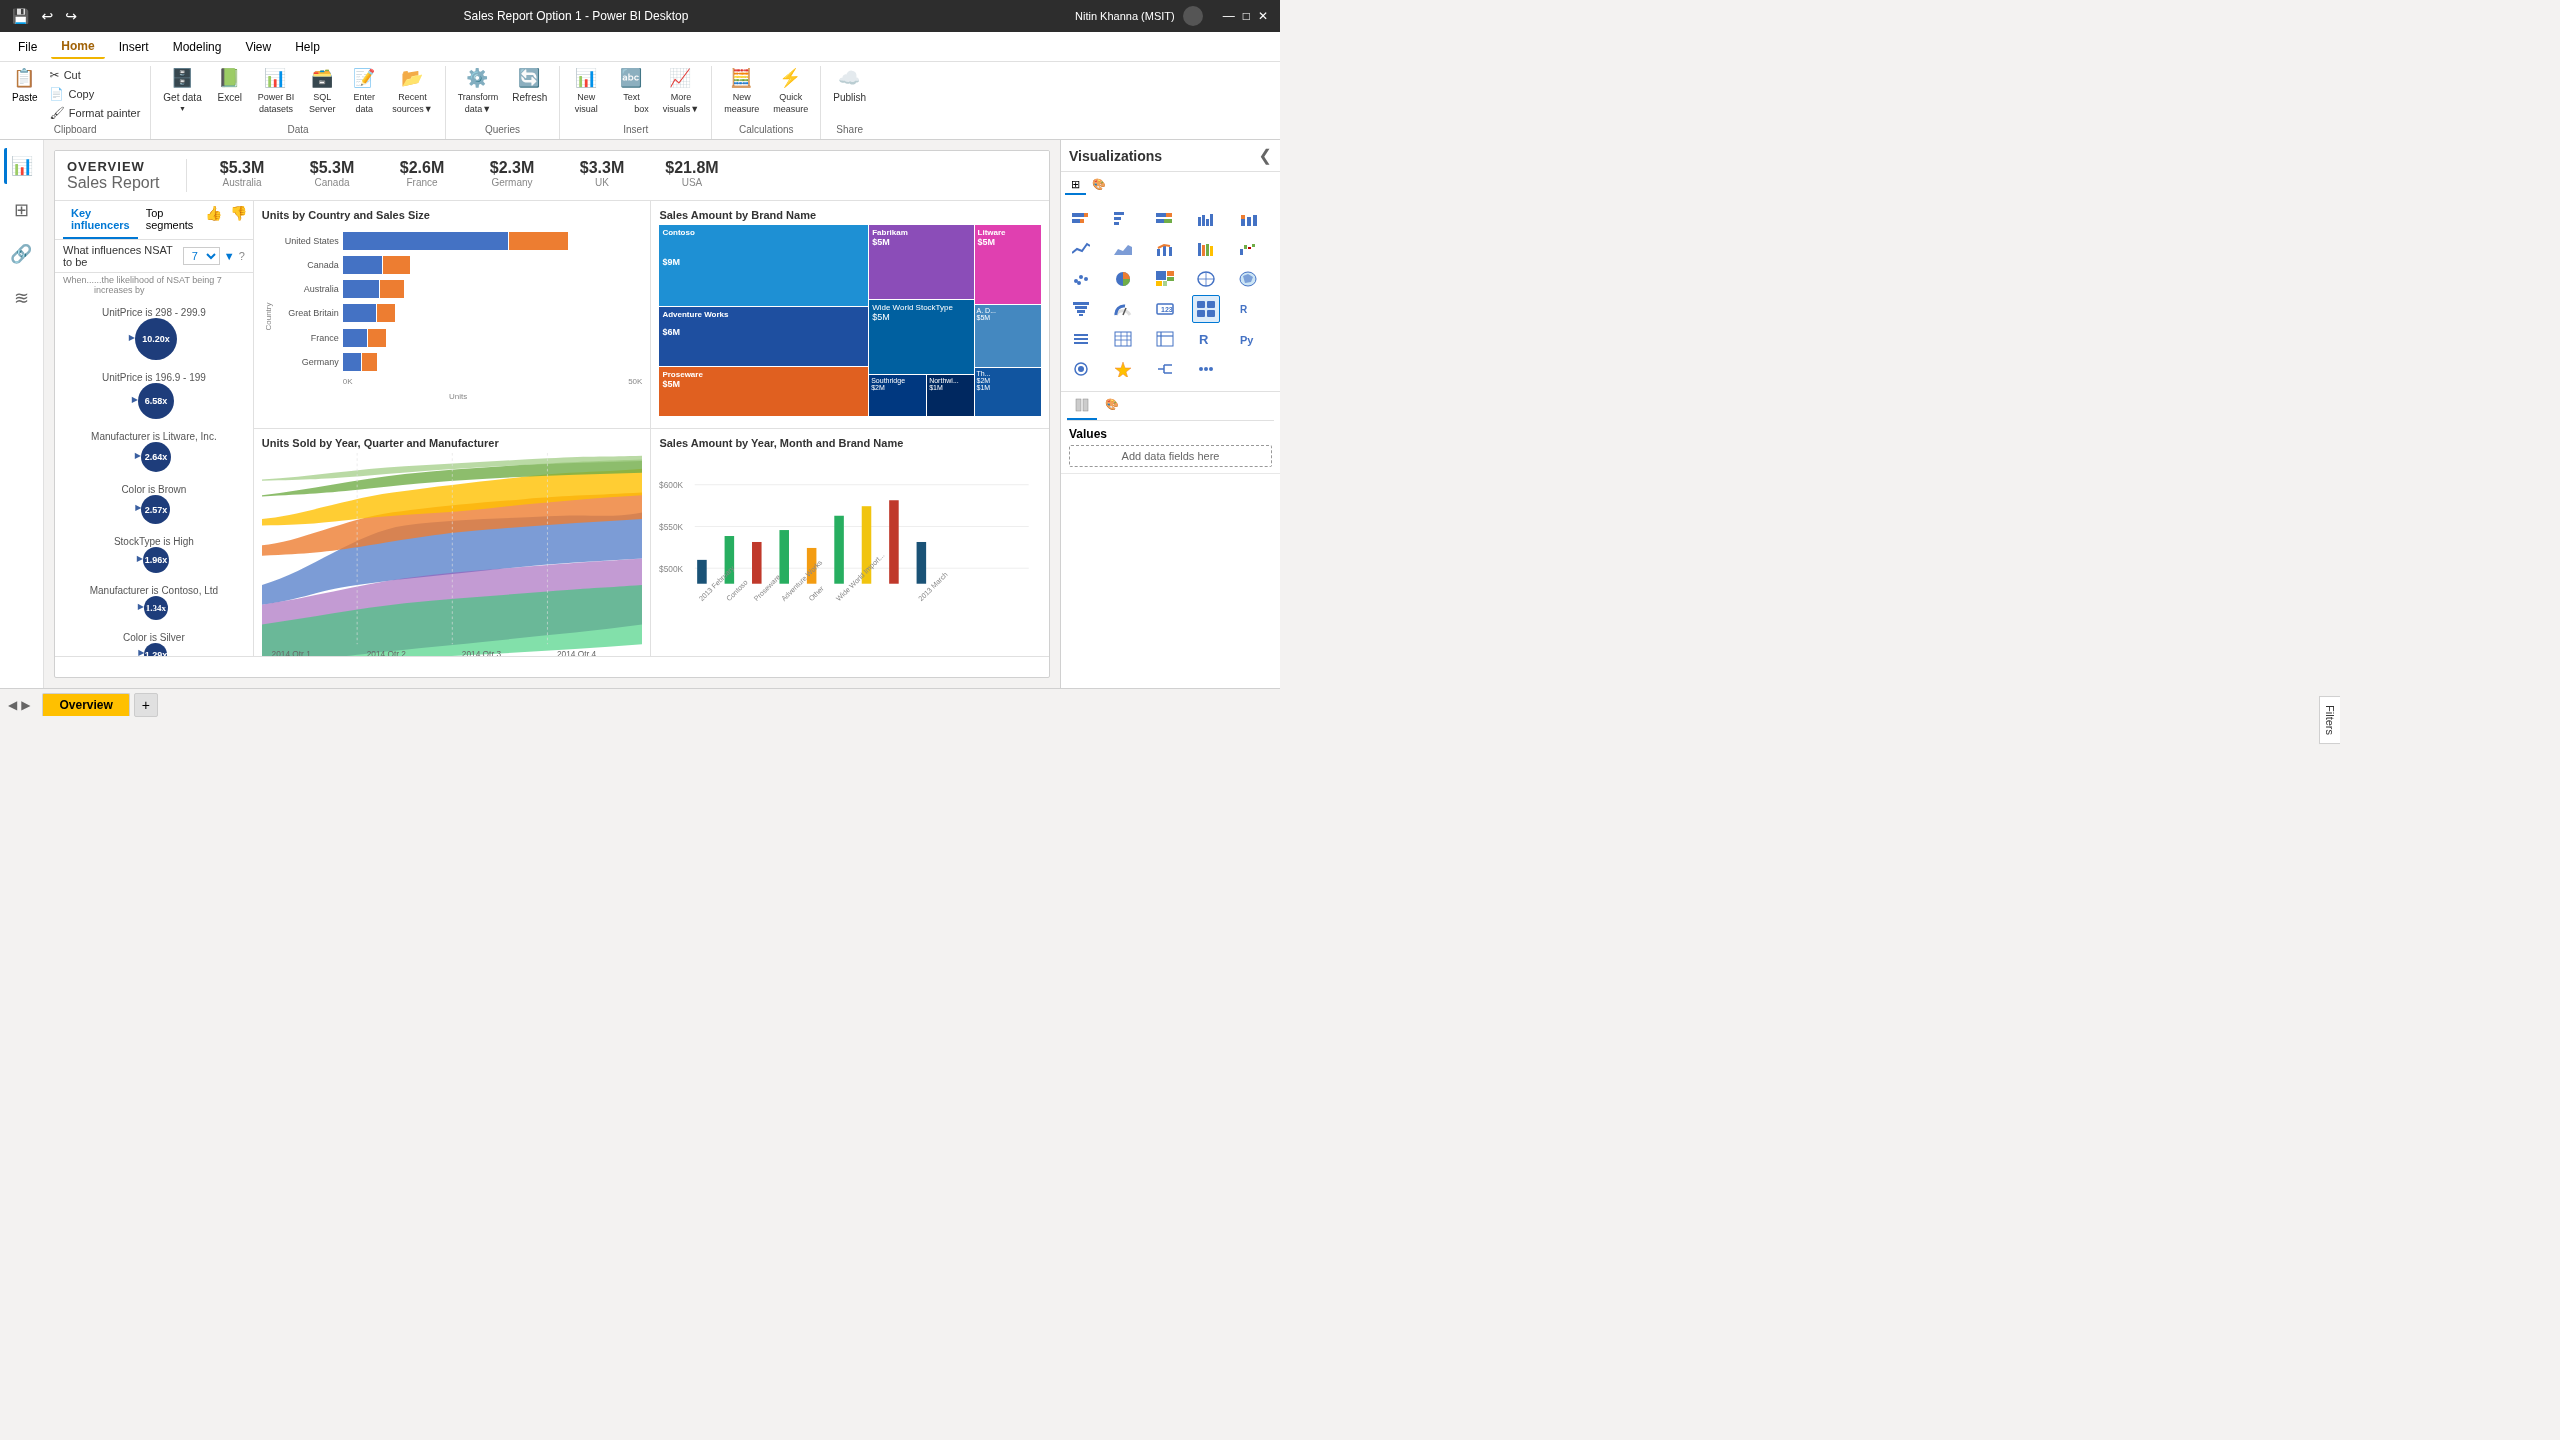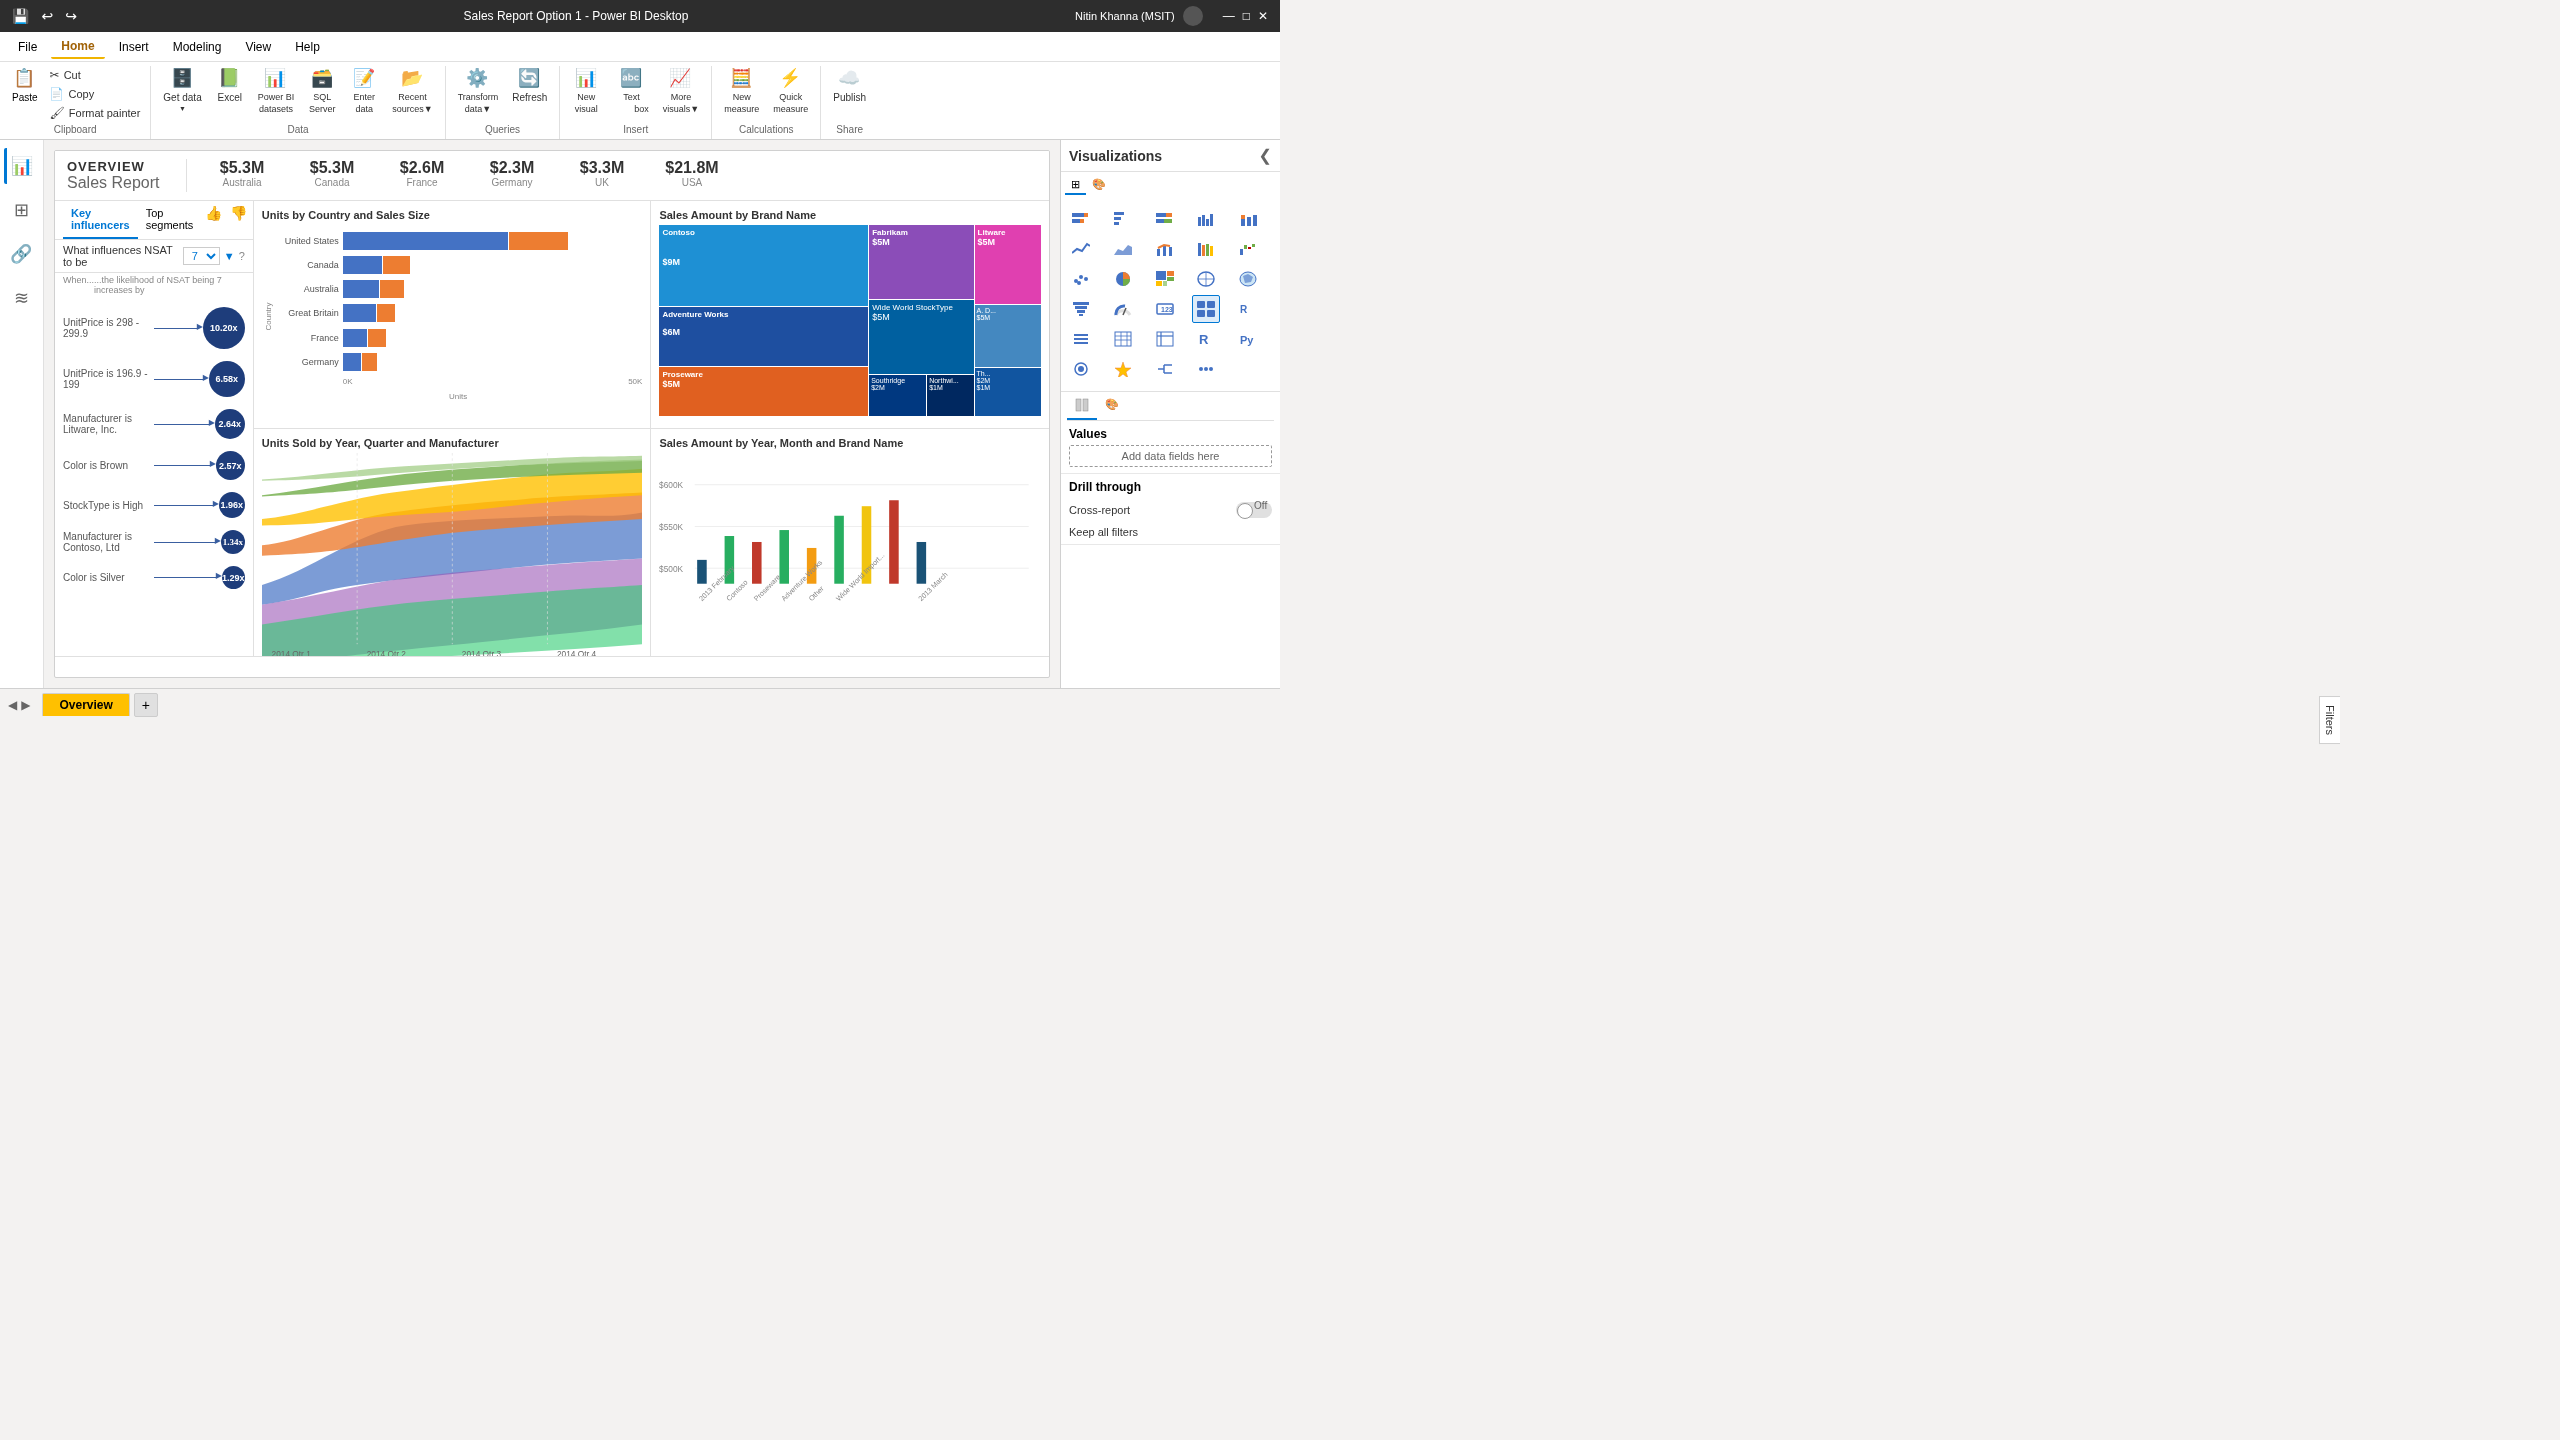--- a/index.html
+++ b/index.html
@@ -301,20 +301,21 @@
     .ki-rows {
       flex: 1;
       overflow-y: auto;
       padding: 4px 0;
     }
     .ki-row {
       display: flex;
       align-items: center;
       justify-content: space-between;
       padding: 6px 8px;
+      flex-direction: column;
     }
     .ki-label { font-size: 10px; color: #555; flex: 1; }
     .ki-bar-area {
       display: flex;
       align-items: center;
       flex: 1;
       gap: 4px;
     }
     .ki-bar-line {
       flex: 1;
@@ -1100,30 +1101,20 @@
           </svg>
       </div>
       <div style="padding:4px 8px;font-size:11px;cursor:pointer;">🎨</div>
     </div>
 
     <div class="panel-section">
       <div class="panel-section-title">Values</div>
       <div class="add-fields-btn">Add data fields here</div>
     </div>
 
-    <div class="panel-section">
-      <div class="panel-section-title">Drill through</div>
-      <div class="toggle-row">
-        <span class="toggle-label">Cross-report</span>
-        <div class="toggle off">
-          <span style="position:absolute;left:18px;top:-2px;font-size:10px;color:#666;">Off</span>
-        </div>
-      </div>
-      <div class="toggle-label" style="font-size:11px;margin-top:4px;">Keep all filters</div>
-    </div>
   </div>
 
   <div style="position:absolute;right:220px;top:50%;transform:translateY(-50%) translateX(0);writing-mode:vertical-lr;background:white;border:1px solid #d0d0d0;border-right:none;padding:8px 4px;font-size:11px;cursor:pointer;color:#333;z-index:10;">Filters</div>
 </div>
 
 <div class="page-tabs">
   <div class="nav-arrows">
     <span class="nav-arrow">◀</span>
     <span class="nav-arrow">▶</span>
   </div>

